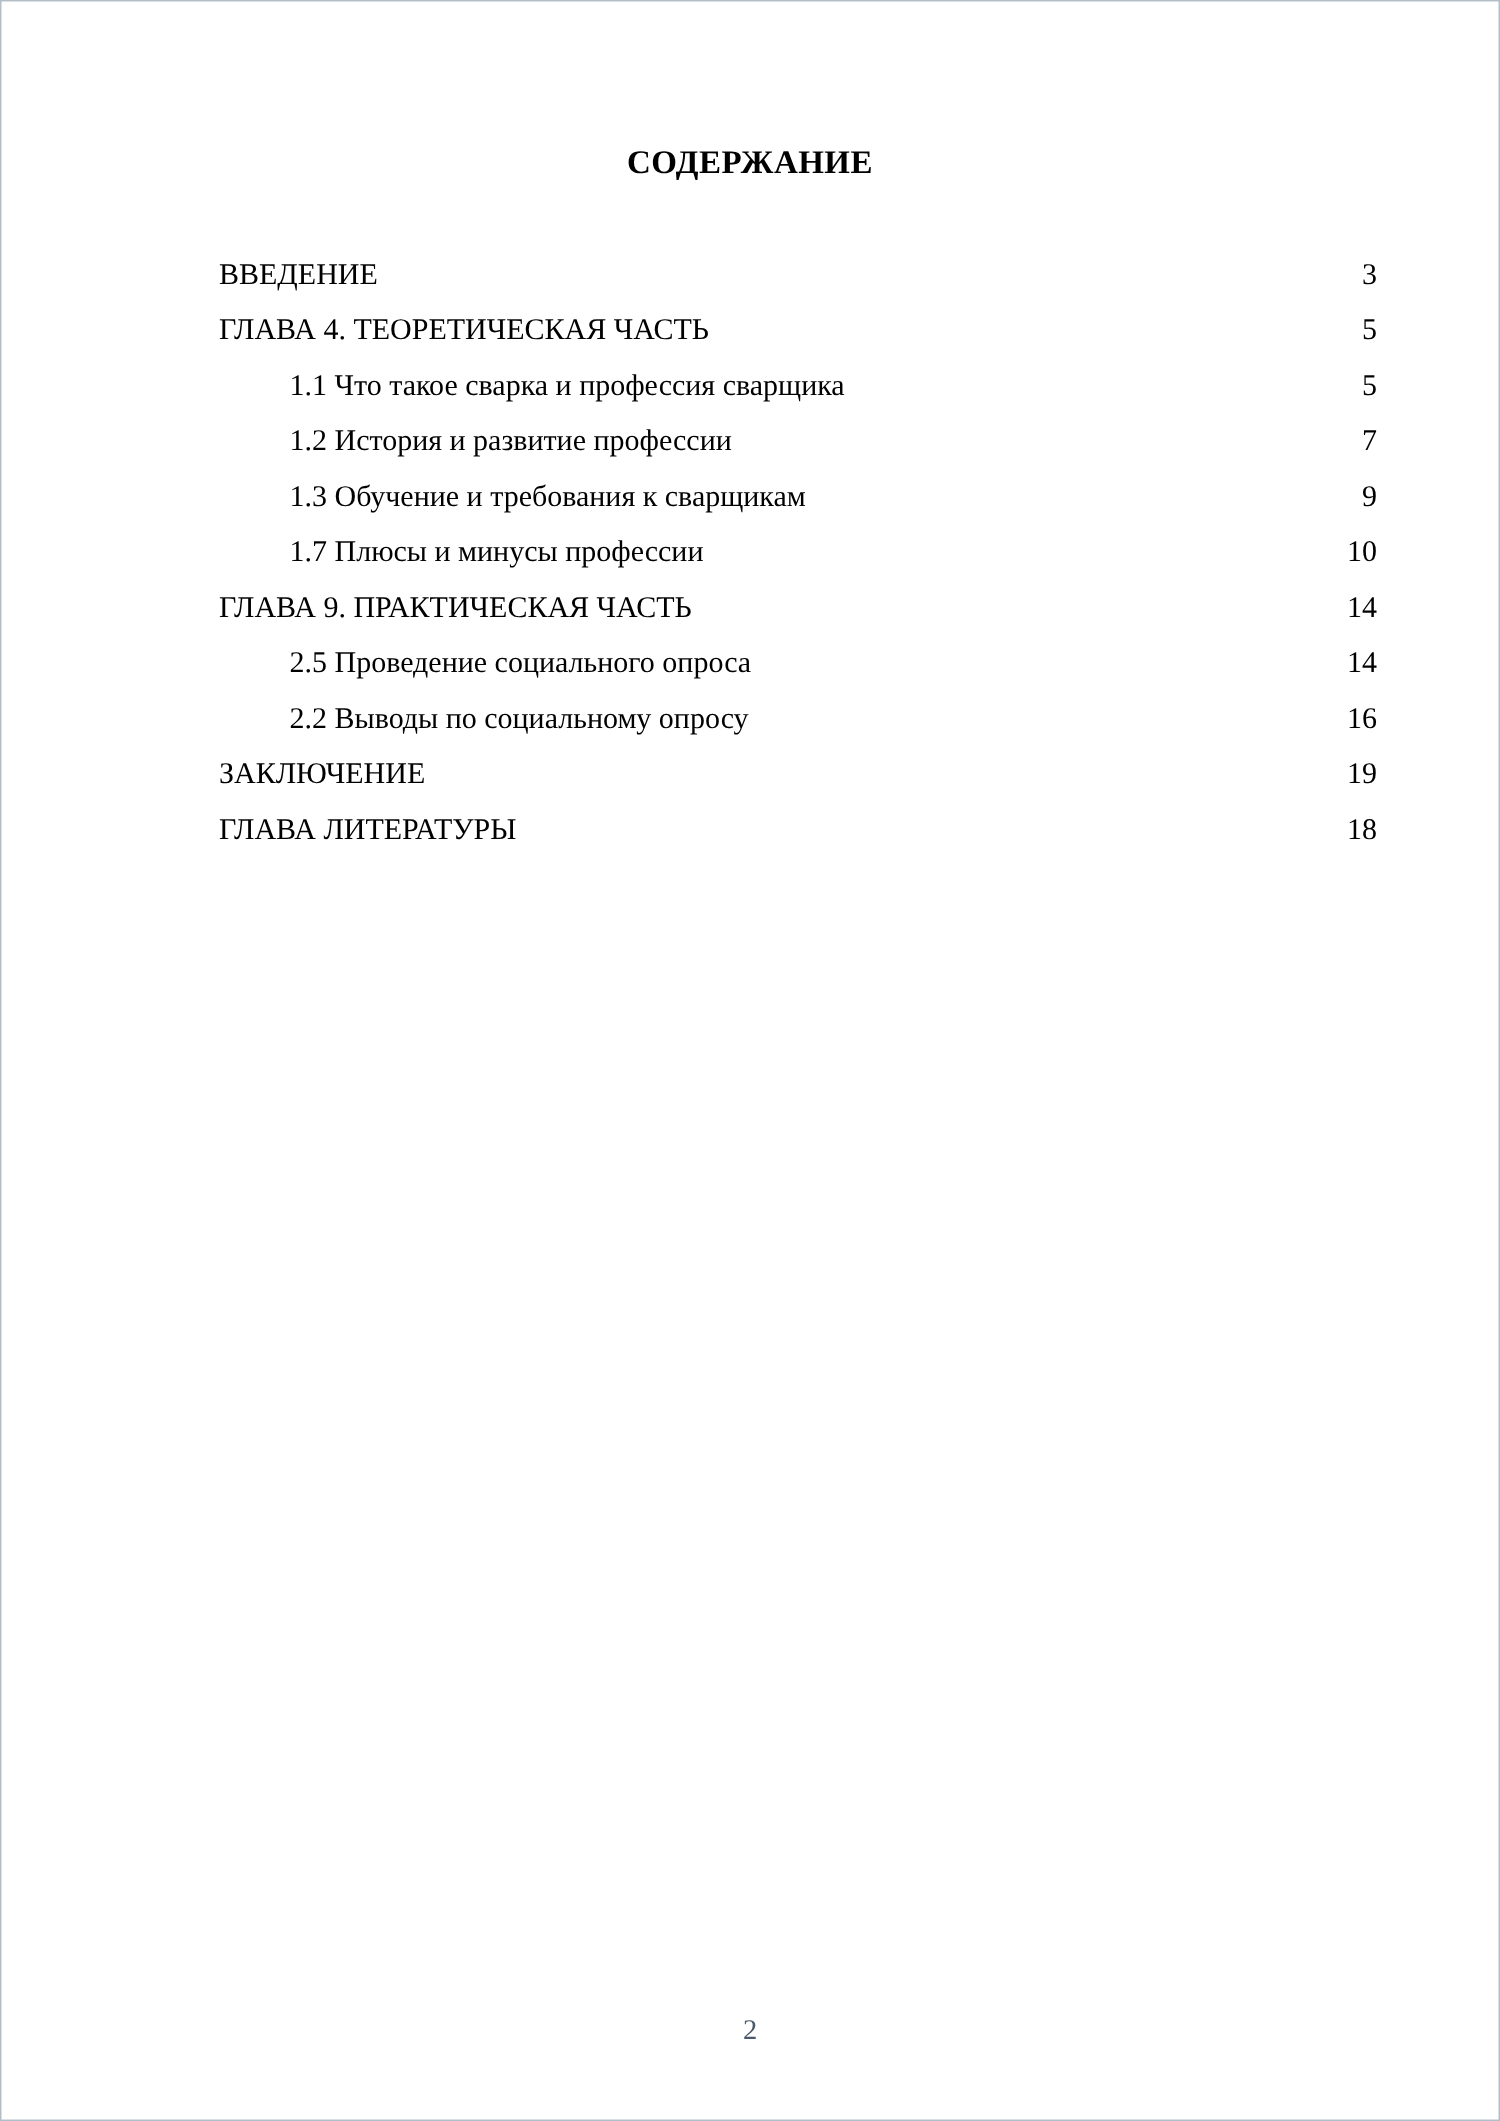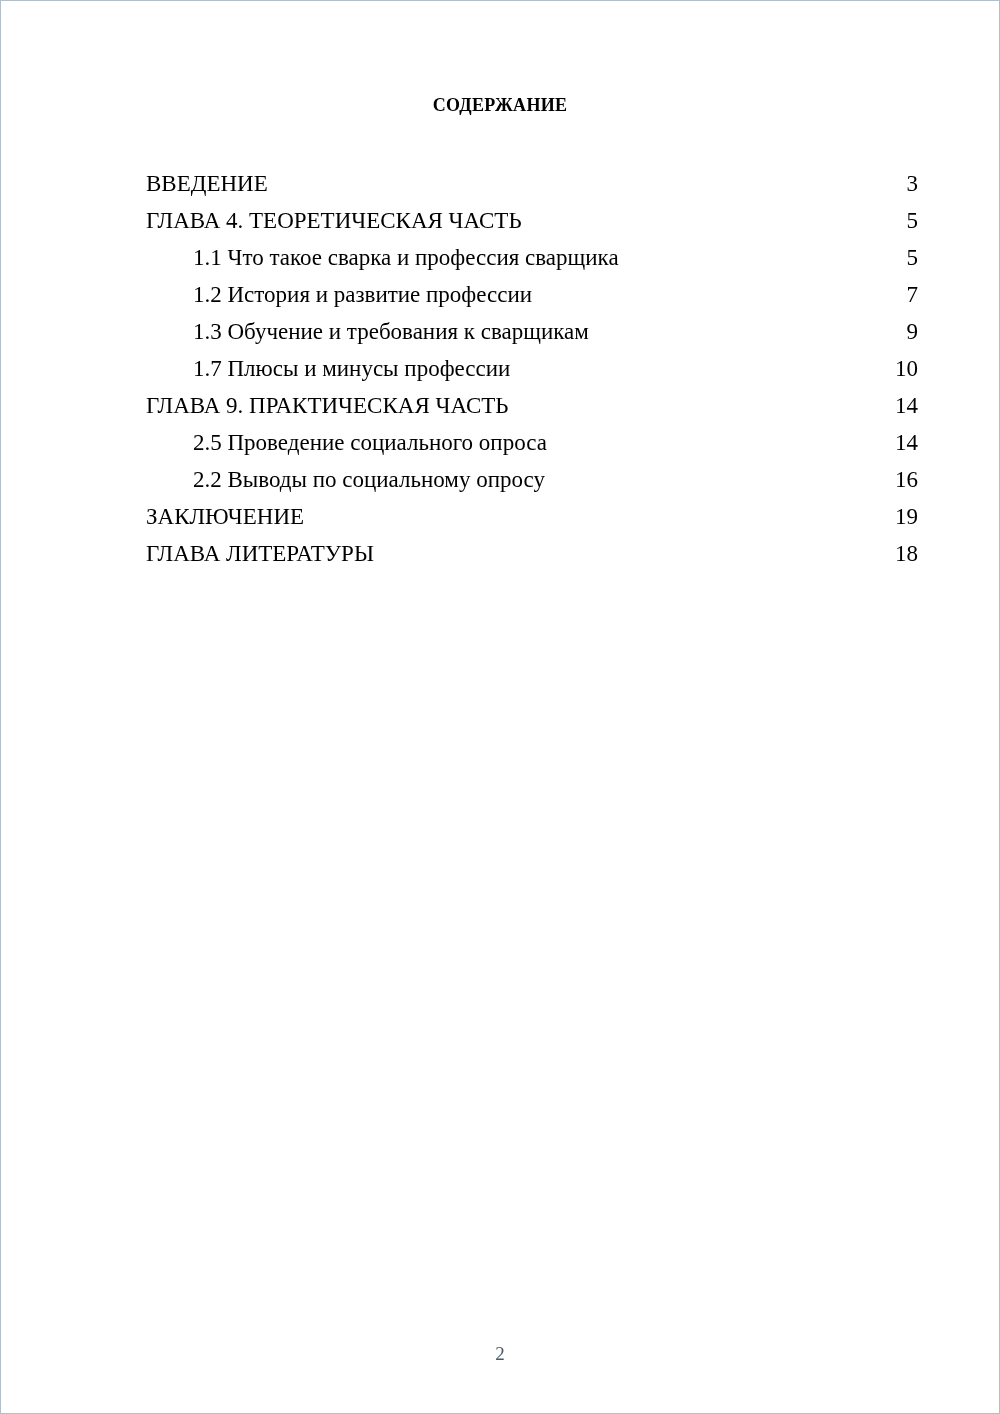--- a/index.html
+++ b/index.html
@@ -19,35 +19,35 @@
     color: #000000;
     overflow: hidden;
   }
   .doc-title {
     position: absolute;
     top: 94px;
     left: 0;
     width: 100%;
     margin: 0;
     text-align: center;
-    font-size: 18px;
+    font-size: 22px;
     font-weight: bold;
     letter-spacing: 0.3px;
   }
   .toc {
     position: absolute;
     top: 164px;
     left: 145px;
     width: 772px;
   }
   .toc-row {
     display: flex;
     justify-content: space-between;
     align-items: baseline;
-    font-size: 23px;
+    font-size: 20px;
     line-height: 37px;
     white-space: nowrap;
   }
   .toc-row.indent-1 {
     padding-left: 47px;
     gap: 34px;
   }
   .toc-label {
     flex: 0 1 auto;
   }

